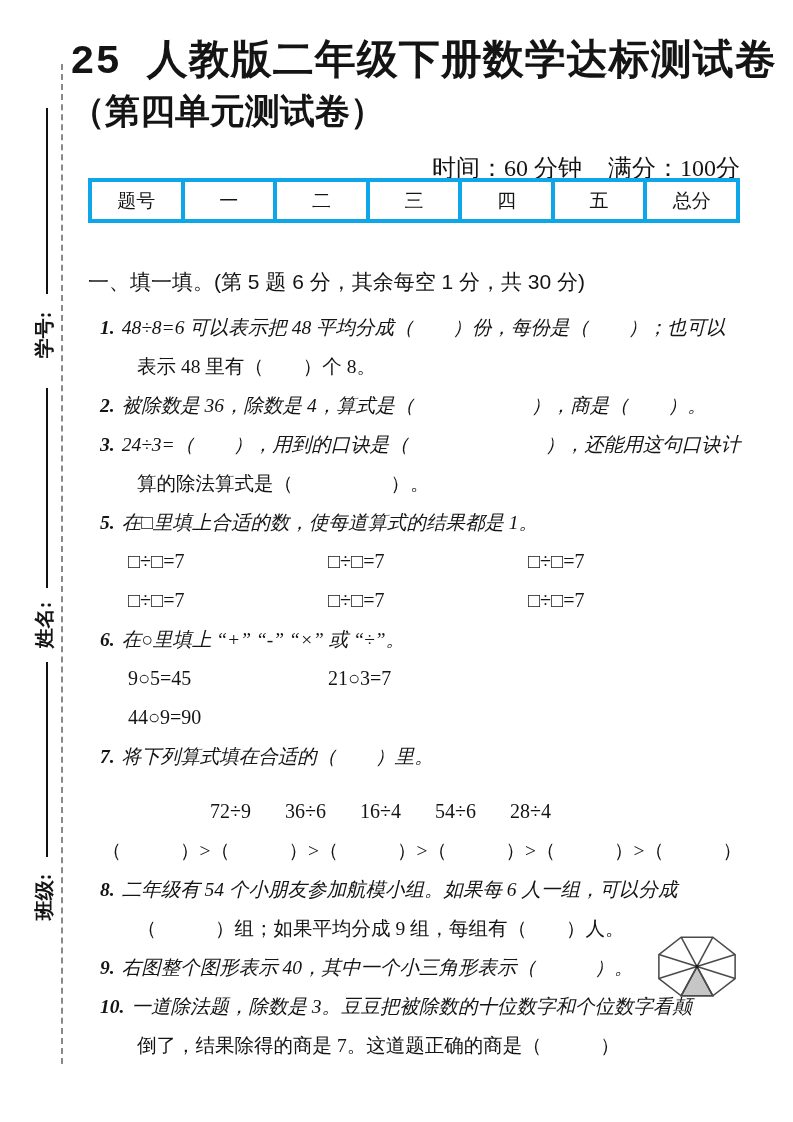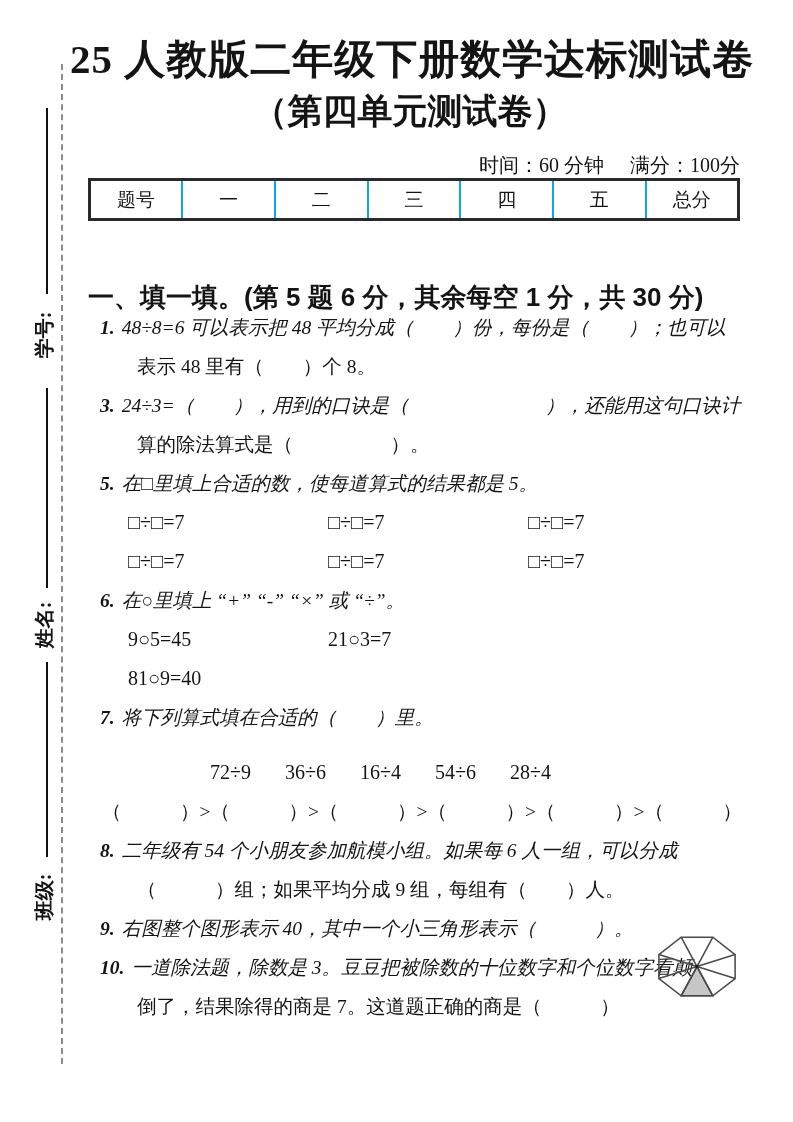--- a/index.html
+++ b/index.html
@@ -14,36 +14,36 @@
   .solid-seg{position:absolute;left:46px;width:2px;background:#111;}
   .seg1{top:108px;height:186px;}
   .seg2{top:388px;height:200px;}
   .seg3{top:662px;height:195px;}
   .v-label{position:absolute;left:8px;width:72px;height:26px;
     transform:rotate(-90deg);transform-origin:center;
     font-size:20px;font-weight:bold;text-align:center;white-space:nowrap;}
   .vl1{top:322px;} .vl2{top:612px;} .vl3{top:884px;}
 
   .title1{position:absolute;top:32px;left:70px;width:680px;text-align:center;
-    font-size:41px;font-weight:bold;white-space:nowrap;letter-spacing:1px;}
-  .title2{position:absolute;top:88px;left:70px;width:680px;text-align:center;
+    font-size:41px;font-weight:bold;white-space:nowrap;letter-spacing:1px;font-family:Liberation Mono, monospace;}
+  .title2{position:absolute;top:88px;left:70px;width:680px;text-align:left;
     font-size:35px;font-weight:bold;white-space:nowrap;}
   .meta{position:absolute;top:152px;left:88px;width:652px;text-align:right;
-    font-size:20px;white-space:nowrap;}
+    font-size:24px;white-space:nowrap;}
   .meta .gap{display:inline-block;width:26px;}
 
   table.score{position:absolute;top:178px;left:88px;width:652px;
     border-collapse:collapse;table-layout:fixed;}
-  table.score td{border:2px solid #0ea5e9;height:37px;text-align:center;
+  table.score td{border:4px solid #0ea5e9;height:37px;text-align:center;
     font-size:19px;padding:0;}
   table.score{border:3px solid #2a2a2a;}
 
   .section-heading{position:absolute;top:268px;left:88px;width:680px;
     font-family:"Liberation Sans","DejaVu Sans",sans-serif;
-    font-size:26px;font-weight:bold;white-space:nowrap;margin-top:12px;}
+    font-size:21px;font-weight:normal;white-space:nowrap;}
 
   .questions{position:absolute;top:308px;left:100px;width:670px;
     font-size:19.5px;line-height:39px;}
   .q{padding-left:37px;}
   .q .first{text-indent:-37px;white-space:nowrap;font-style:italic;}
   .q .cont{white-space:nowrap;}
   .q-num{font-weight:bold;margin-right:7px;}
   .eq-row{display:flex;padding-left:28px;white-space:nowrap;}
   .eq-row .eq{width:200px;font-size:20px;}
   .expr-row{display:flex;padding-left:110px;white-space:nowrap;margin-top:16px;}
@@ -89,50 +89,53 @@
 
   <div class="section-heading">一、填一填。(第 5 题 6 分，其余每空 1 分，共 30 分)</div>
 
   <div class="questions">
 
     <div class="q">
       <div class="first"><span class="q-num">1.</span><span>48÷8=6 可以表示把 48 平均分成（　　）份，每份是（　　）；也可以</span></div>
       <div class="cont">表示 48 里有（　　）个 8。</div>
     </div>
 
+    <div class="q">
+      <div class="first"><span class="q-num">2.</span><span>被除数是 36，除数是 4，算式是（　　　　　　），商是（　　）。</span></div>
+    </div>
 
     <div class="q">
       <div class="first"><span class="q-num">3.</span><span>24÷3=（　　），用到的口诀是（　　　　　　　），还能用这句口诀计</span></div>
       <div class="cont">算的除法算式是（　　　　　）。</div>
     </div>
 
 
     <div class="q">
-      <div class="first"><span class="q-num">5.</span><span>在□里填上合适的数，使每道算式的结果都是 5。</span></div>
+      <div class="first"><span class="q-num">5.</span><span>在□里填上合适的数，使每道算式的结果都是 1。</span></div>
     </div>
     <div class="eq-row">
       <span class="eq">□÷□=7</span>
       <span class="eq">□÷□=7</span>
       <span class="eq">□÷□=7</span>
     </div>
     <div class="eq-row">
       <span class="eq">□÷□=7</span>
       <span class="eq">□÷□=7</span>
       <span class="eq">□÷□=7</span>
     </div>
 
     <div class="q">
       <div class="first"><span class="q-num">6.</span><span>在○里填上 “+” “-” “×” 或 “÷”。</span></div>
     </div>
     <div class="eq-row">
       <span class="eq">9○5=45</span>
       <span class="eq">21○3=7</span>
     </div>
     <div class="eq-row">
-      <span class="eq">81○9=40</span>
+      <span class="eq">44○9=90</span>
     </div>
 
     <div class="q">
       <div class="first"><span class="q-num">7.</span><span>将下列算式填在合适的（　　）里。</span></div>
     </div>
     <div class="expr-row">
       <span class="expr">72÷9</span>
       <span class="expr">36÷6</span>
       <span class="expr">16÷4</span>
       <span class="expr">54÷6</span>

